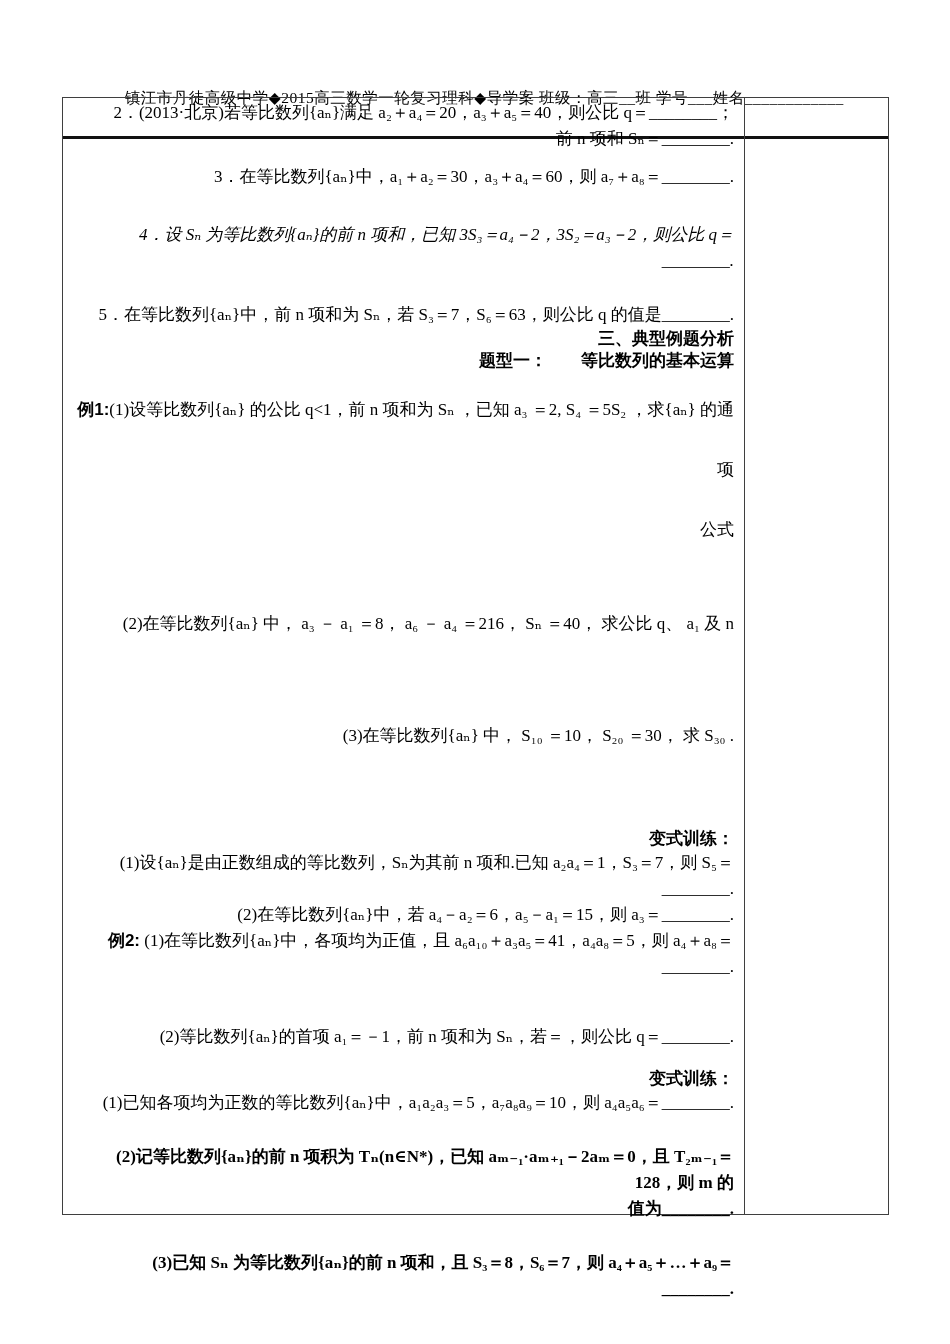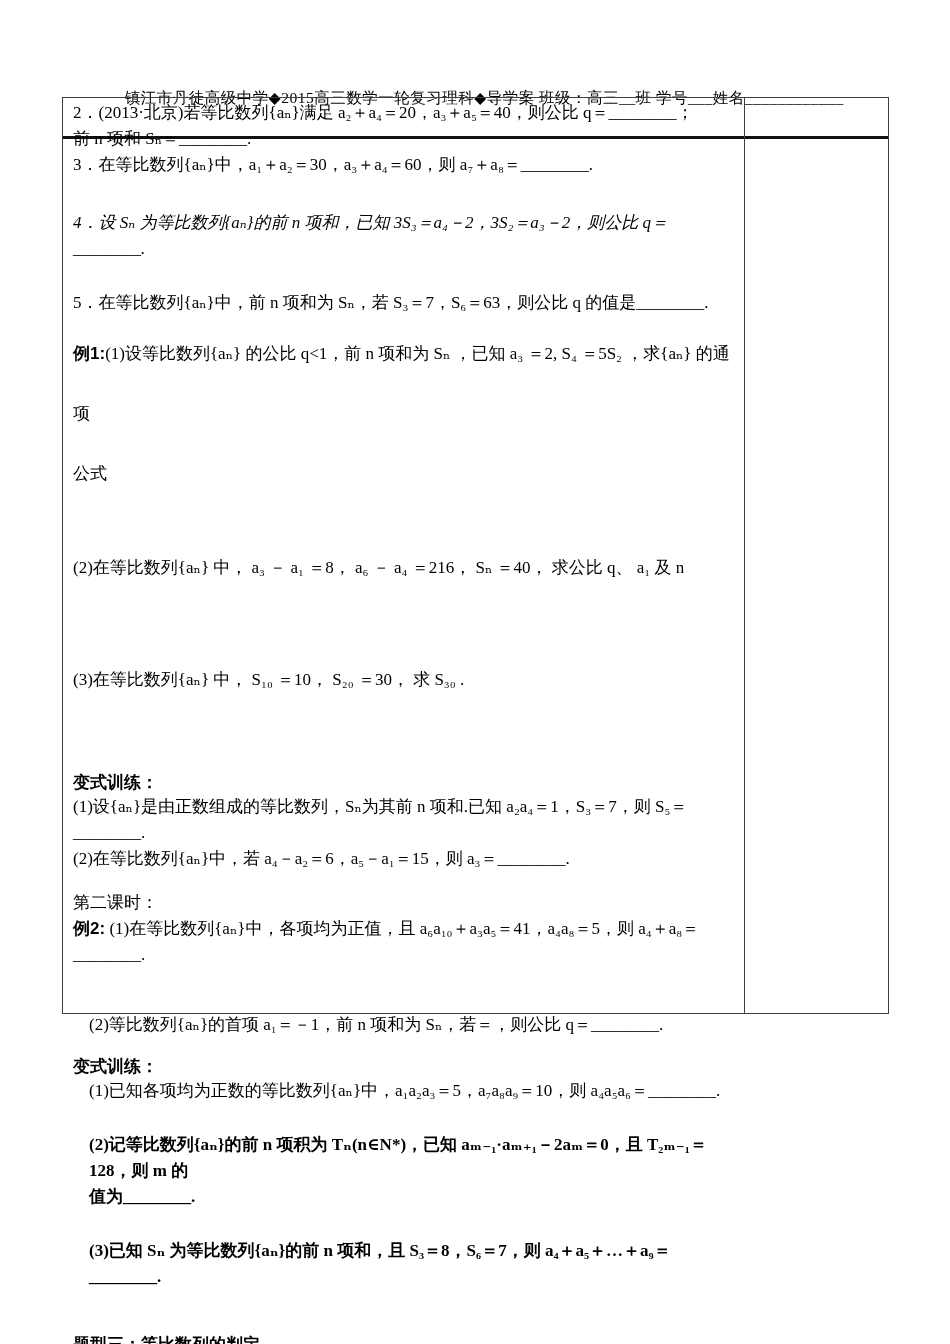--- a/index.html
+++ b/index.html
@@ -16,23 +16,24 @@
     position:absolute; top:70px; left:62px; width:827px;
     text-align:center;
     font-size:15.5px;
     letter-spacing:0.5px;
     padding-bottom:9px;
     border-bottom:3px solid #111;
     white-space:pre;
   }
   .sheet-table {
     position:absolute; top:97px; left:62px;
-    width:827px; height:917px;
+    width:827px; height:1118px;
     border:1px solid #3f3f3f;
     display:flex;
+    text-align:right;
   }
   .cell-main {
     width:682px;
     border-right:1px solid #3f3f3f;
     padding:2px 10px 6px 10px;
   }
   .cell-side { flex:1; }
   .p {
     font-size:17px;
     line-height:26px;
@@ -44,21 +45,21 @@
     font-weight:bold;
     font-size:17px;
     line-height:22px;
   }
   .exlabel {
     font-family:"Liberation Sans","DejaVu Sans",sans-serif;
     font-weight:bold;
   }
   .mathbig { line-height:60px; }
   .ind { padding-left:16px; }
-  .mt12 { } .mt16 { margin-top:32px;font-style:italic; } .mt21 { margin-top:28px; }
+  .mt12 { margin-top:12px; } .mt16 { margin-top:32px;font-style:italic; } .mt21 { margin-top:28px; }
   .mt8  { margin-top:8px; }  .mt34 { margin-top:34px; } .mt52 { margin-top:52px; }
   .mt62 { margin-top:62px; } .mt32 { } .mt18 { margin-top:18px; }
   .mt30 { margin-top:44px; } .mt28 { margin-top:28px;font-weight:bold; } .mt44 { margin-top:44px; }
   .footer {
     position:absolute; top:1246px; left:0; width:100%;
     text-align:center;
     font-size:15px;
     white-space:pre;
   }
 </style>
@@ -73,32 +74,33 @@
 
   <div class="sheet-table">
     <div class="cell-main">
 
       <div class="p">2．(2013·北京)若等比数列{aₙ}满足 a₂＋a₄＝20，a₃＋a₅＝40，则公比 q＝________；
 前 n 项和 Sₙ＝________.</div>
       <div class="p mt12">3．在等比数列{aₙ}中，a₁＋a₂＝30，a₃＋a₄＝60，则 a₇＋a₈＝________.</div>
       <div class="p mt16">4．设 Sₙ 为等比数列{aₙ}的前 n 项和，已知 3S₃＝a₄－2，3S₂＝a₃－2，则公比 q＝________.</div>
       <div class="p mt21">5．在等比数列{aₙ}中，前 n 项和为 Sₙ，若 S₃＝7，S₆＝63，则公比 q 的值是________.</div>
 
+      <div class="p heibold">三、典型例题分析</div>
+      <div class="p heibold">题型一：　　等比数列的基本运算</div>
 
       <div class="p mathbig mt8"><span class="exlabel">例1:</span><span>(1)设等比数列{aₙ} 的公比 q&lt;1，前 n 项和为 Sₙ ，已知 a₃ ＝2, S₄ ＝5S₂ ，求{aₙ} 的通项
 公式</span></div>
 
       <div class="p mathbig mt34">(2)在等比数列{aₙ} 中， a₃ － a₁ ＝8， a₆ － a₄ ＝216， Sₙ ＝40， 求公比 q、 a₁ 及 n</div>
       <div class="p mathbig mt52">(3)在等比数列{aₙ} 中， S₁₀ ＝10， S₂₀ ＝30， 求 S₃₀ .</div>
 
       <div class="p heibold mt62">变式训练：</div>
       <div class="p">(1)设{aₙ}是由正数组成的等比数列，Sₙ为其前 n 项和.已知 a₂a₄＝1，S₃＝7，则 S₅＝________.</div>
       <div class="p mt32">(2)在等比数列{aₙ}中，若 a₄－a₂＝6，a₅－a₁＝15，则 a₃＝________.</div>
 
-      <div class="p mt18">第二课时：</div>
 
       <div class="p"><span class="exlabel">例2:</span> <span>(1)在等比数列{aₙ}中，各项均为正值，且 a₆a₁₀＋a₃a₅＝41，a₄a₈＝5，则 a₄＋a₈＝________.</span></div>
       <div class="p mt30 ind">(2)等比数列{aₙ}的首项 a₁＝－1，前 n 项和为 Sₙ，若＝，则公比 q＝________.</div>
 
       <div class="p heibold mt18">变式训练：</div>
       <div class="p ind">(1)已知各项均为正数的等比数列{aₙ}中，a₁a₂a₃＝5，a₇a₈a₉＝10，则 a₄a₅a₆＝________.</div>
       <div class="p mt28 ind">(2)记等比数列{aₙ}的前 n 项积为 Tₙ(n∈N*)，已知 aₘ₋₁·aₘ₊₁－2aₘ＝0，且 T₂ₘ₋₁＝128，则 m 的
 值为________.</div>
       <div class="p mt28 ind">(3)已知 Sₙ 为等比数列{aₙ}的前 n 项和，且 S₃＝8，S₆＝7，则 a₄＋a₅＋…＋a₉＝________.</div>
 

